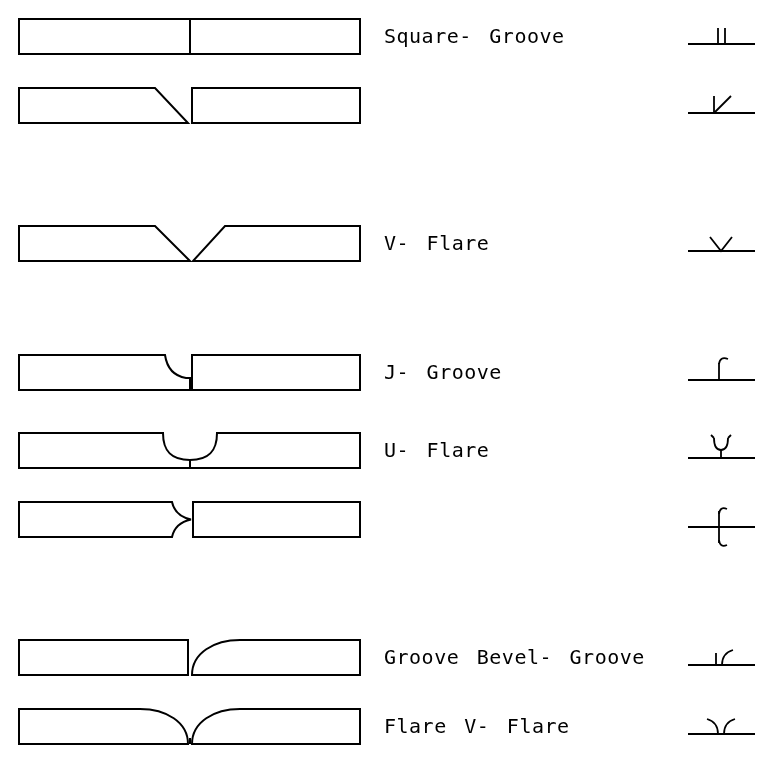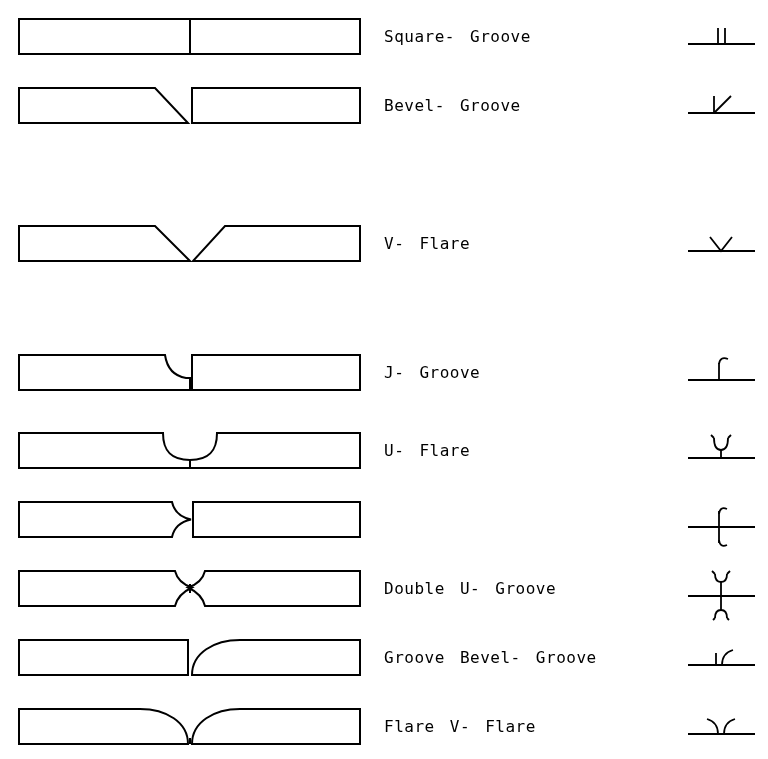--- a/index.html
+++ b/index.html
@@ -8,21 +8,21 @@
     width:768px;height:759px;
     background:#ffffff;
     font-family:"DejaVu Sans Mono","Liberation Mono",monospace;
     overflow:hidden;
   }
   .row{position:absolute;left:0;width:768px;height:37px;}
   .xsec{position:absolute;left:18px;top:0;width:344px;height:37px;}
   .xsec path, .xsec line{stroke:#000000;stroke-width:2;fill:none;}
   .label{
     position:absolute;left:384px;top:0;height:37px;line-height:37px;
-    font-size:16px;color:#000000;letter-spacing:0.5px;word-spacing:5px;
+    font-size:20px;color:#000000;letter-spacing:0.5px;word-spacing:5px;
     white-space:nowrap;
   }
   .sym{position:absolute;left:686px;top:-13px;width:72px;height:64px;}
   .sym path{stroke:#000000;stroke-width:1.8;fill:none;}
 </style>
 </head>
 <body>
 
 <div id="canvas">
 
@@ -37,21 +37,20 @@
       <path d="M32,23 V39"></path>
       <path d="M39,23 V39"></path>
     </svg>
   </div>
 
   <div class="row" style="top:87px">
     <svg class="xsec" viewBox="0 0 344 37">
       <path d="M1,1 H137 L170,36 H1 Z"></path>
       <path d="M174,1 H342 V36 H174 Z"></path>
     </svg>
-    <div class="label">Bevel- Groove</div>
     <svg class="sym" viewBox="0 0 72 64">
       <path d="M2,39 H69"></path>
       <path d="M28,22 V39"></path>
       <path d="M28,39 L45,22"></path>
     </svg>
   </div>
 
 
   <div class="row" style="top:225px">
     <svg class="xsec" viewBox="0 0 344 37">
@@ -100,38 +99,20 @@
       <path d="M175,1 H342 V36 H175 Z"></path>
     </svg>
     <svg class="sym" viewBox="0 0 72 64">
       <path d="M2,39 H69"></path>
       <path d="M33,23 V55"></path>
       <path d="M33,26 Q34,18 41,21"></path>
       <path d="M33,52 Q34,60 41,57"></path>
     </svg>
   </div>
 
-  <div class="row" style="top:570px">
-    <svg class="xsec" viewBox="0 0 344 37">
-      <path d="M1,1 H157 Q160,13 174,17.5 Q160,24 157,36 H1 Z"></path>
-      <path d="M342,1 H187 Q184,13 170,17.5 Q184,24 187,36 H342 Z"></path>
-      <path d="M172,14 V23"></path>
-    </svg>
-    <div class="label">Double U- Groove</div>
-    <svg class="sym" viewBox="0 0 72 64">
-      <path d="M2,39 H69"></path>
-      <path d="M35,25 V53"></path>
-      <path d="M29,17 Q29,25 35,25 Q41,25 41,17"></path>
-      <path d="M29,17 L26,14"></path>
-      <path d="M41,17 L44,14"></path>
-      <path d="M29,61 Q29,53 35,53 Q41,53 41,61"></path>
-      <path d="M29,61 L27,63"></path>
-      <path d="M41,61 L43,63"></path>
-    </svg>
-  </div>
 
   <div class="row" style="top:639px">
     <svg class="xsec" viewBox="0 0 344 37">
       <path d="M1,1 H170 V36 H1 Z"></path>
       <path d="M342,1 H222 C196,1 174,14 174,36 H342 Z"></path>
     </svg>
     <div class="label">Groove Bevel- Groove</div>
     <svg class="sym" viewBox="0 0 72 64">
       <path d="M2,39 H69"></path>
       <path d="M30,27 V39"></path>

